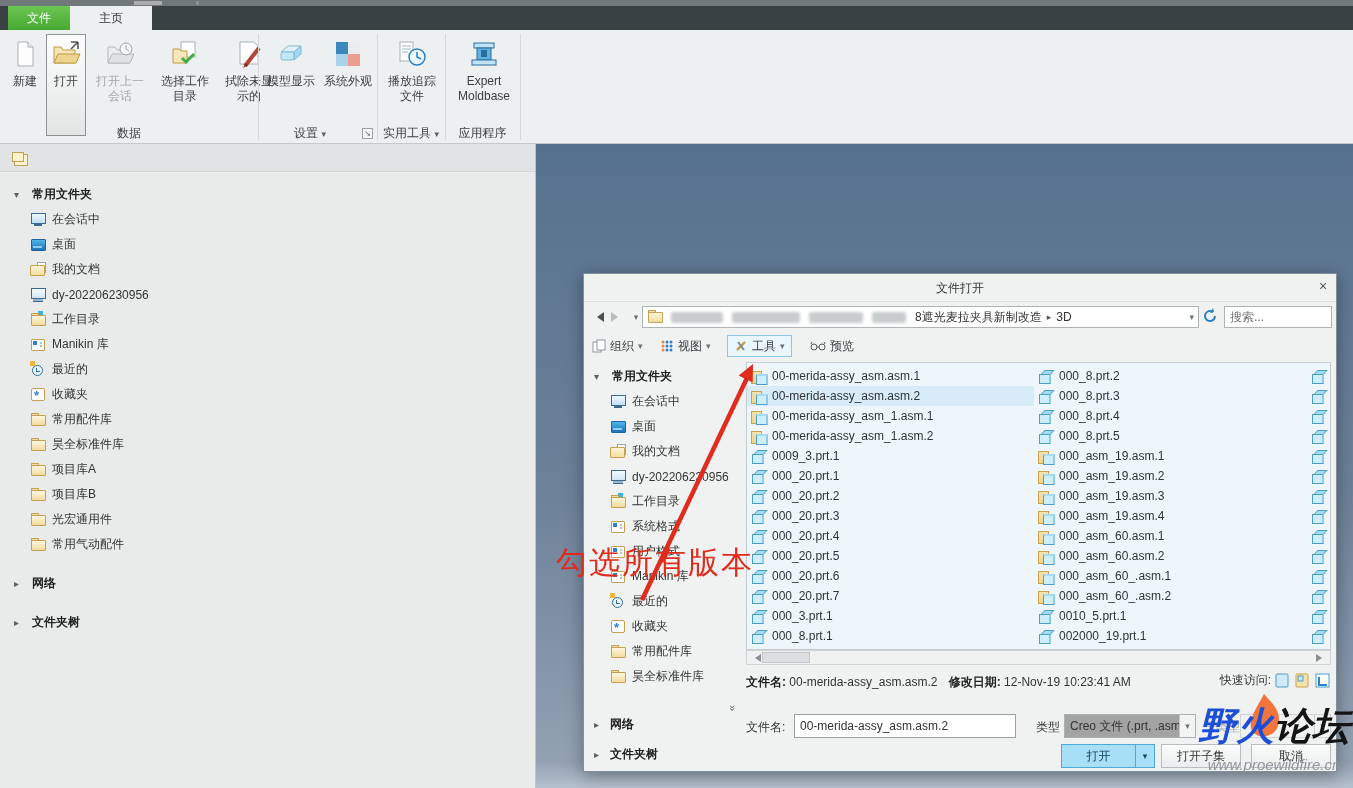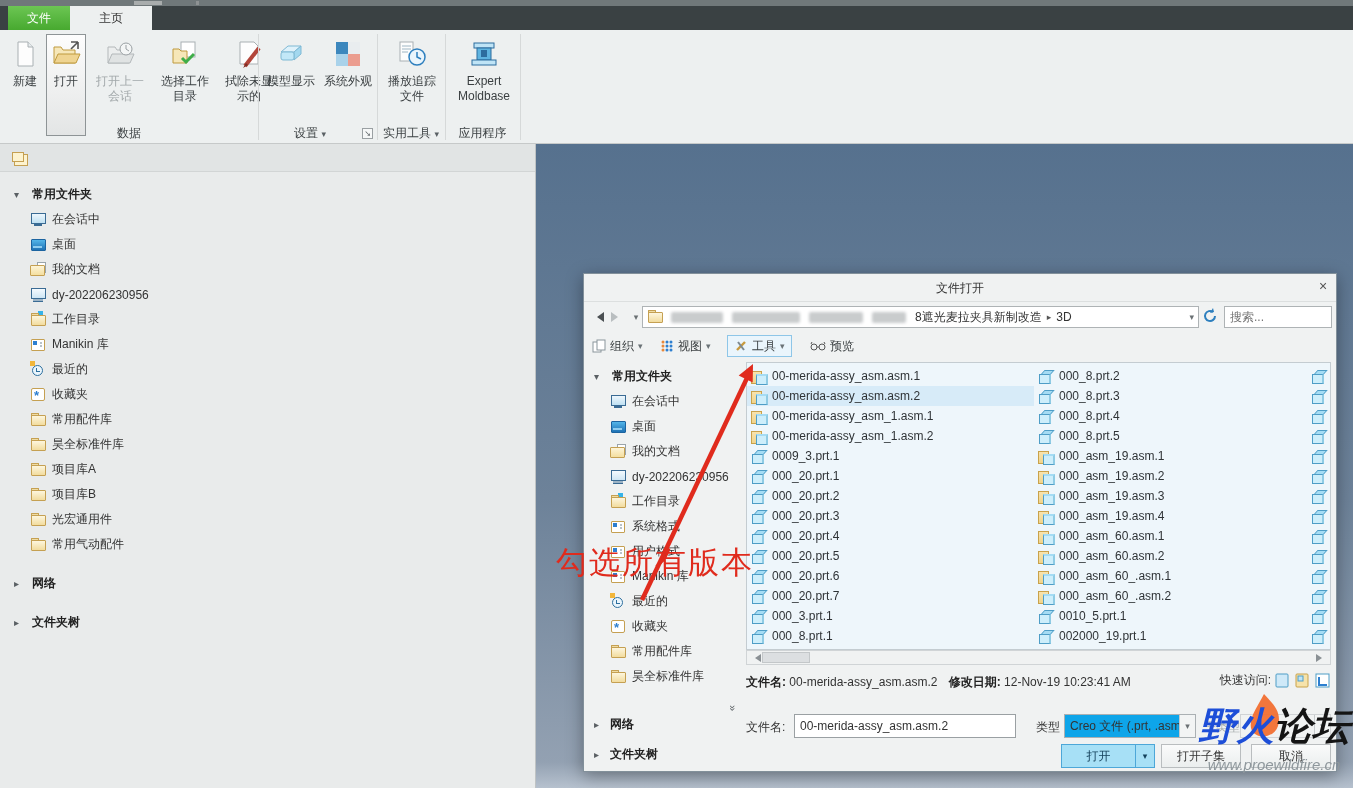--- a/index.html
+++ b/index.html
@@ -136,21 +136,21 @@
   #hsr { right:4px; border-left:6px solid #8a9094; }
   #hsthumb { position:absolute; left:15px; top:1px; width:48px; height:11px; background:#dcdfe1; border:1px solid #c3c7c9; }
 
   #dinfo { left:162px; top:400px; width:585px; height:20px; }
   #dinfo b { color:#222; }
   #qa { position:absolute; right:0; top:-2px; display:flex; align-items:center; gap:4px;justify-content:center; }
 
   .field-label { position:absolute; color:#333; }
   .inputbox { position:absolute; height:24px; background:#fff; border:1px solid #9aa0a3; padding:0 5px;
     font-family:inherit; font-size:12px; color:#333; }
-  .selbox { position:absolute; height:24px; background:#0ea5e9; border:1px solid #aab0b3; display:flex; align-items:center;
+  .selbox { position:absolute; height:24px; background:#a3a3a3; border:1px solid #aab0b3; display:flex; align-items:center;
     padding-left:5px; overflow:hidden; white-space:nowrap; }
   .selbox .caret { margin-left:auto; flex:none; width:16px; height:22px; border-left:1px solid #c6cacc;
     text-align:center; font-size:9px; color:#6a7073; line-height:22px; background:#f2f4f4; }
   .selbox.disabled { background:#f0f2f2; border-color:#d0d3d5; color:#a6acae; }
   .btn { position:absolute; height:24px; border:1px solid #b9bdbf; background:linear-gradient(#fafbfb,#ebeeee);
     text-align:center; line-height:22px; color:#333; }
   .btn.primary { background:#a7e0f6; border-color:#4da7d8; color:#15425c; }
   .btn-caret { font-size:9px; line-height:22px; color:#15425c; }
 
   

